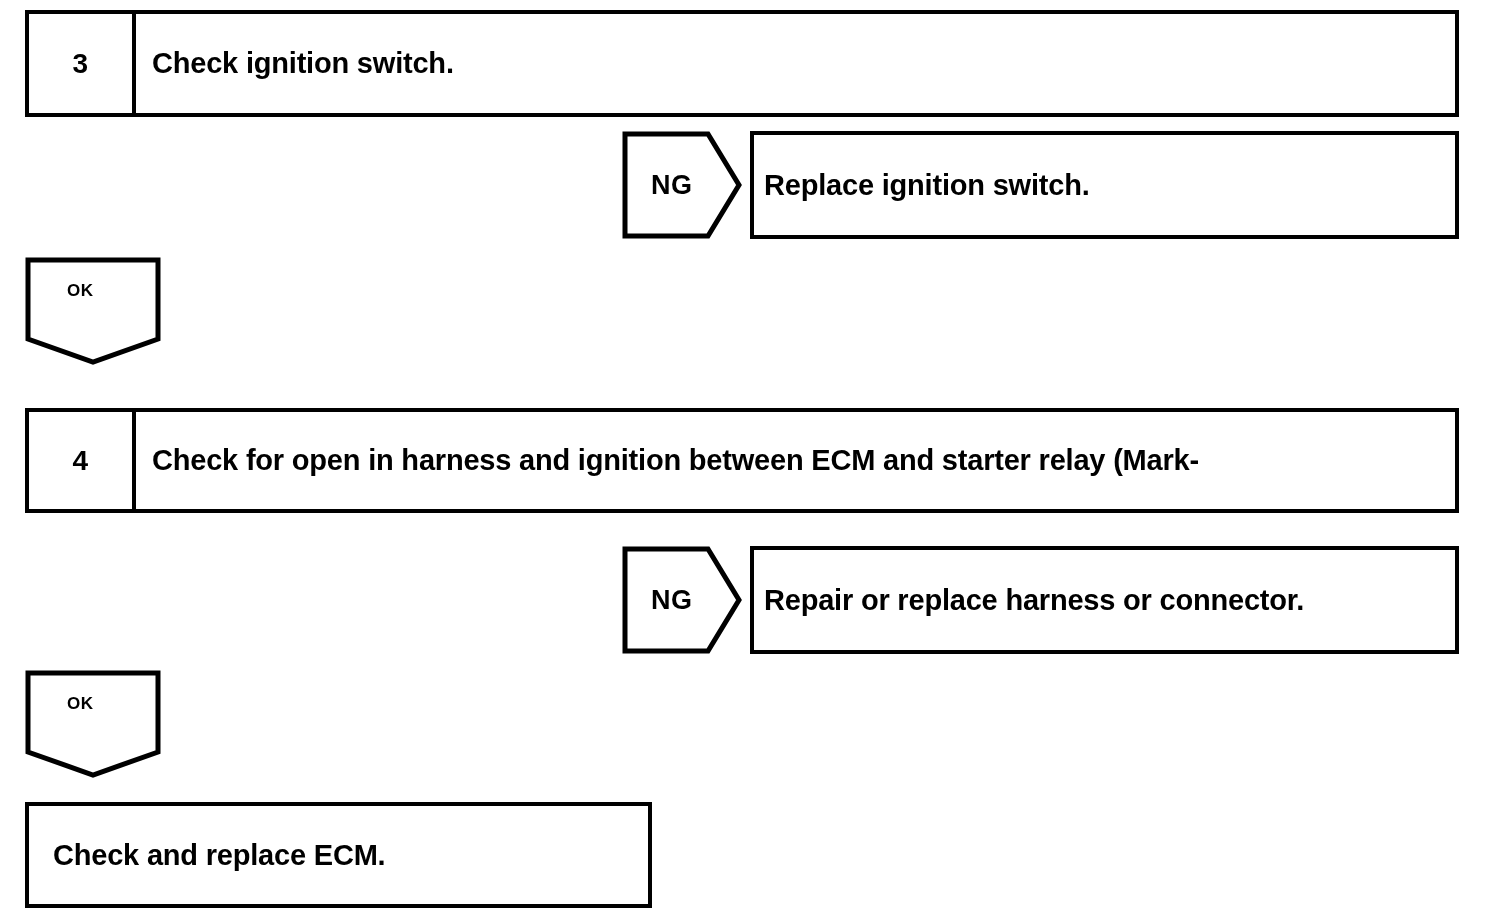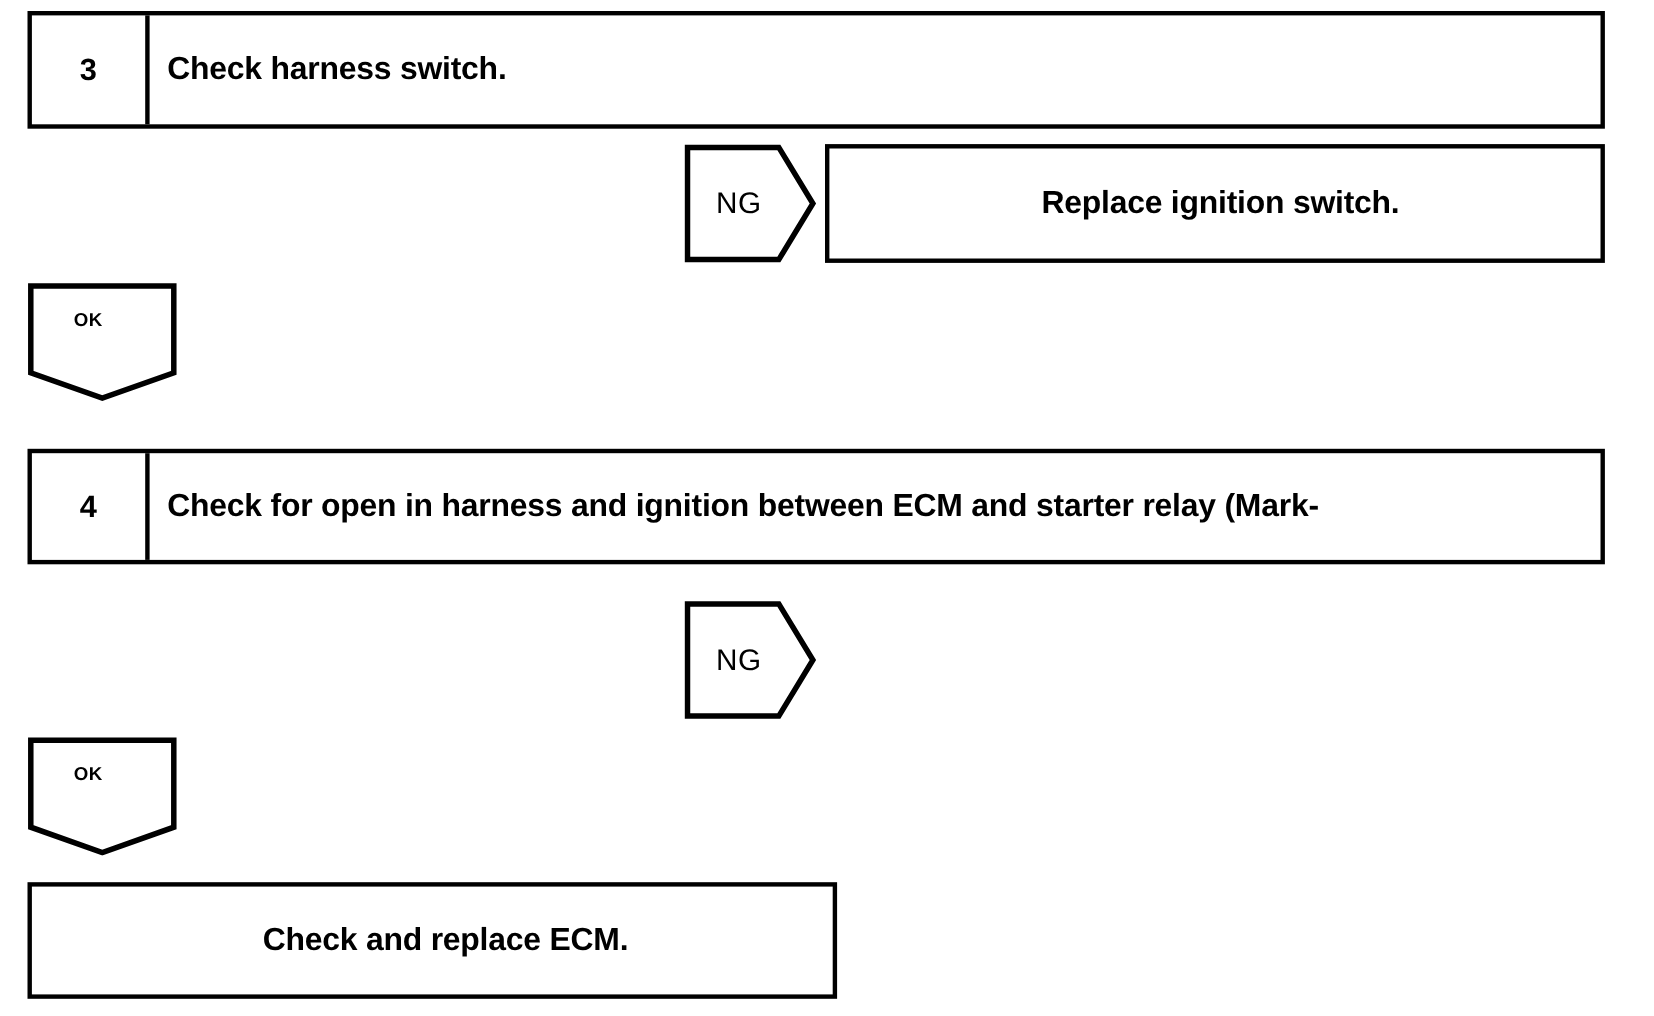--- a/index.html
+++ b/index.html
@@ -55,21 +55,21 @@
     color: #000;
     letter-spacing: -0.2px;
   }
   .step-text .line { white-space: pre; }
 
   
   .ng-shape {
     position: absolute;
     display: flex;
     align-items: center;
-    font-weight: normal;
+    font-weight: bold;
     font-size: 27px;
     color: #000;
     letter-spacing: 0.5px;
   }
   .ng-shape svg {
     position: absolute;
     left: 0;
     top: 0;
   }
   .ng-label {
@@ -103,33 +103,32 @@
     position: absolute;
     box-sizing: border-box;
     border: 4px solid #000;
     background: #fff;
     display: flex;
     align-items: center;
     font-weight: bold;
     font-size: 29px;
     color: #000;
     letter-spacing: -0.2px;
-    justify-content: center;
   }
   .result-text { padding-left: 10px; white-space: pre; }
 </style>
 </head>
 <body>
 
 <div id="sheet">
 
   <div class="step-box" style="left:25px; top:10px; width:1434px; height:107px;">
     <div class="step-num" style="width:107px;">3</div>
     <div class="step-text" style="left:123px;">
-      <span class="line">Check harness switch.</span>
+      <span class="line">Check ignition switch.</span>
     </div>
   </div>
 
   <div class="ng-shape" style="left:622px; top:131px; width:120px; height:108px;">
     <svg width="120" height="108" viewBox="0 0 120 108">
       <polygon points="3,3 86,3 117,54 86,105 3,105" fill="#ffffff" stroke="#000000" stroke-width="5" stroke-linejoin="miter"></polygon>
     </svg>
     <span class="ng-label">NG</span>
   </div>
 
@@ -151,25 +150,28 @@
     </div>
   </div>
 
   <div class="ng-shape" style="left:622px; top:546px; width:120px; height:108px;">
     <svg width="120" height="108" viewBox="0 0 120 108">
       <polygon points="3,3 86,3 117,54 86,105 3,105" fill="#ffffff" stroke="#000000" stroke-width="5" stroke-linejoin="miter"></polygon>
     </svg>
     <span class="ng-label">NG</span>
   </div>
 
+  <div class="result-box" style="left:750px; top:546px; width:709px; height:108px;">
+    <span class="result-text">Repair or replace harness or connector.</span>
+  </div>
 
   <div class="ok-shape" style="left:25px; top:670px; width:136px; height:108px;">
     <svg width="136" height="108" viewBox="0 0 136 108">
       <polygon points="3,3 133,3 133,82 68,105 3,82" fill="#ffffff" stroke="#000000" stroke-width="5" stroke-linejoin="miter"></polygon>
     </svg>
     <span class="ok-label">OK</span>
   </div>
 
-  <div class="result-box" style="left:25px; top:802px; width:736px; height:106px;">
+  <div class="result-box" style="left:25px; top:802px; width:627px; height:106px;">
     <span class="result-text" style="padding-left:24px;">Check and replace ECM.</span>
   </div>
 
 </div>
 
 </body></html>

